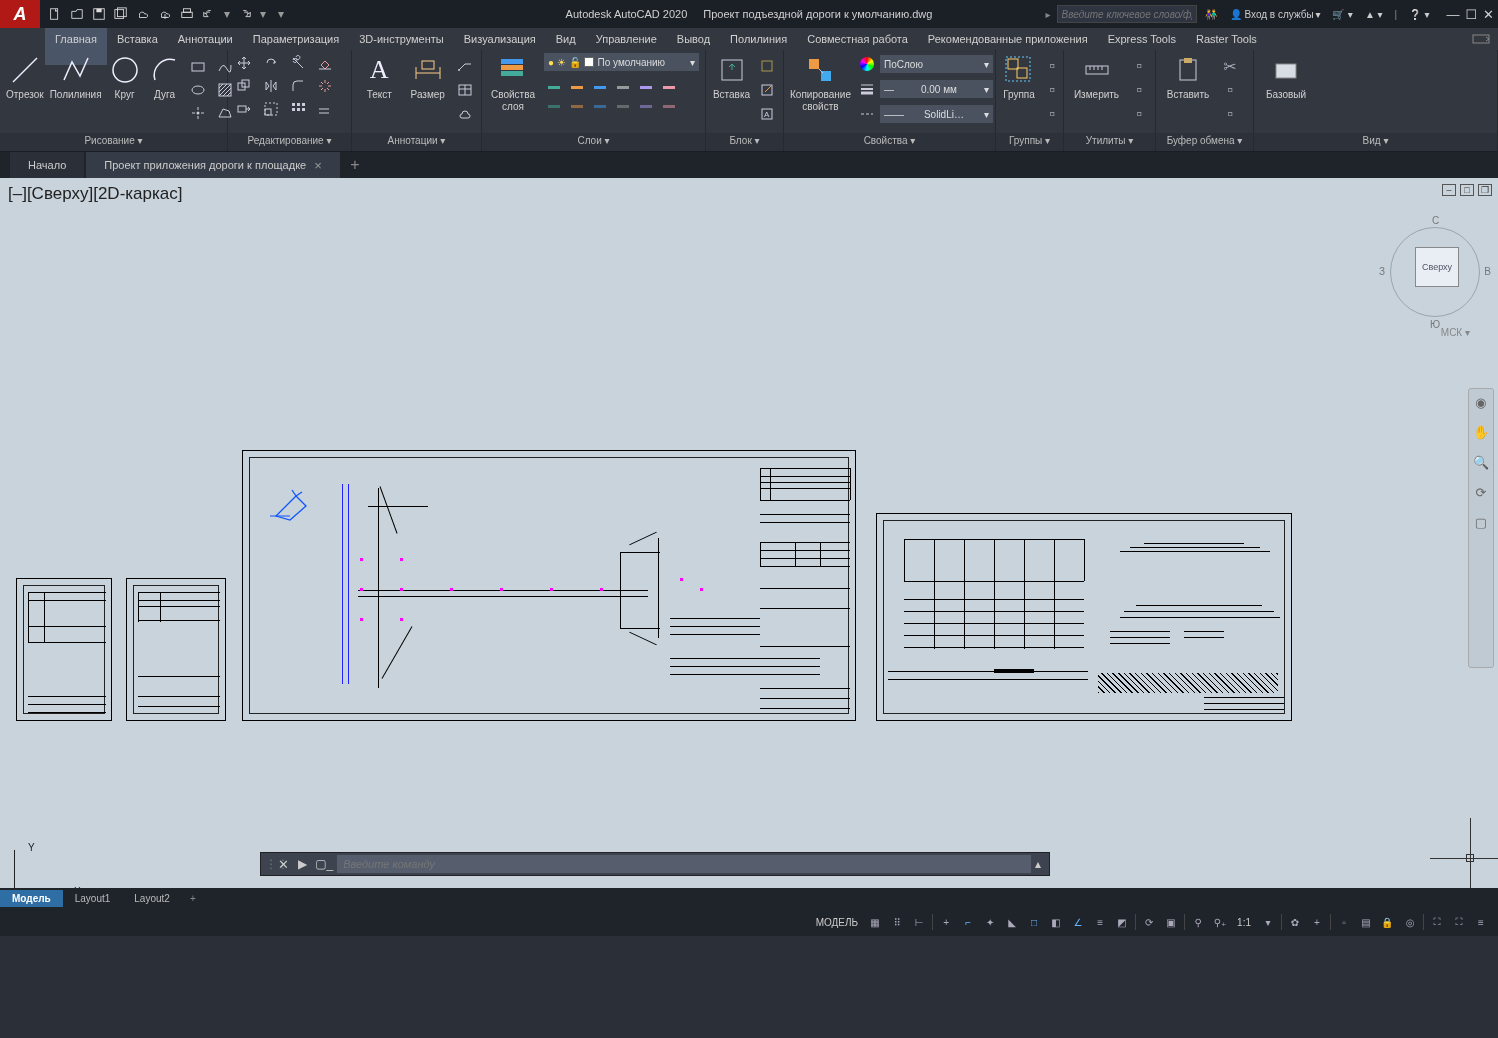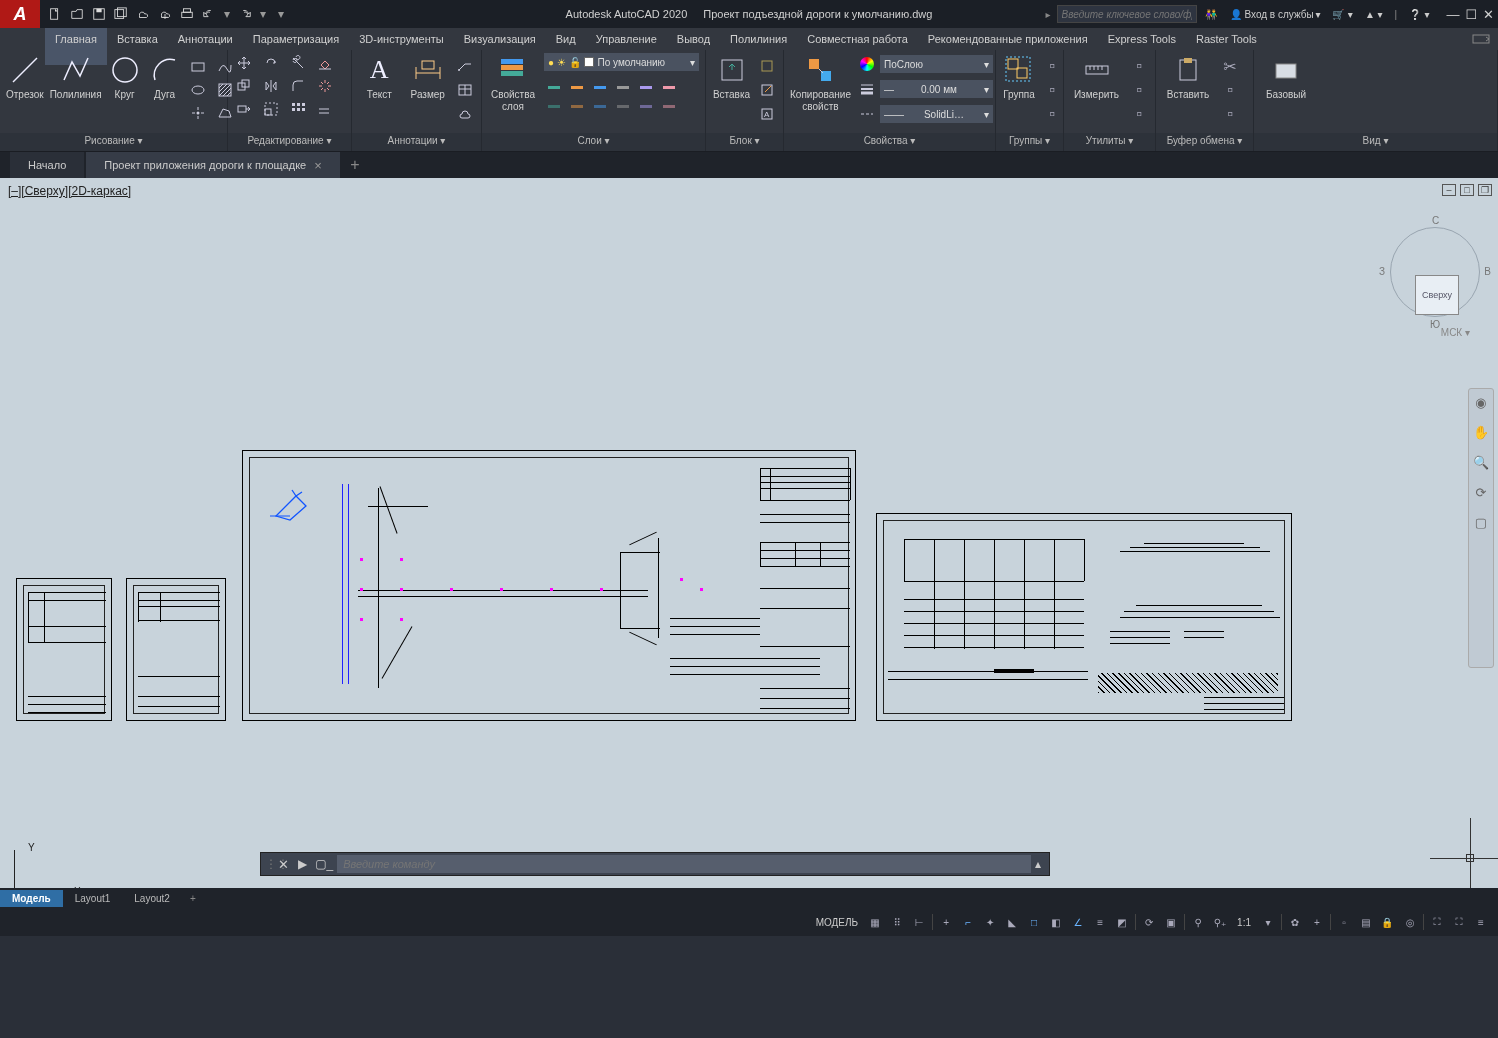--- a/index.html
+++ b/index.html
@@ -42,28 +42,28 @@
 
 
 .filetabs { height:26px; background:#1f232a; display:flex; align-items:stretch; padding-left:10px; }
 .filetab { padding:4px 18px; font-size:11px; color:#ccc; background:#2a2f38; cursor:pointer; margin-right:2px; display:flex; align-items:center; gap:8px; }
 .filetab.active { background:#363c47; }
 .filetab-plus { width:26px; display:flex; align-items:center; justify-content:center; color:#888; cursor:pointer; }
 .filetab .close { font-size:13px; color:#999; }
 
 
 .viewport { position:relative; height:730px; background:#c8d3db; }
-.vp-label { position:absolute; left:8px; top:6px; font-size:12px; color:#222;text-decoration:underline; }
+.vp-label { position:absolute; left:8px; top:6px; font-size:17px; color:#222; }
 .vp-controls { position:absolute; right:6px; top:6px; display:flex; gap:4px; }
 .vp-controls span { width:14px; height:12px; border:1px solid #555; font-size:9px; background:#c8d3db; display:flex; align-items:center; justify-content:center; cursor:pointer; color:#333; }
 
 .viewcube-area { position:absolute; right:18px; top:24px; width:90px; height:150px; }
 .compass { position:absolute; width:90px; height:90px; border:1px solid #99a5b0; border-radius:50%; top:25px; font-size:10px; color:#777; }
 .compass span { position:absolute; }
-.vcube { position:absolute; top:45px; left:25px; width:44px; height:40px; background:#e8eef4; border:1px solid #888; font-size:9px; color:#556; display:flex; align-items:center; justify-content:center; cursor:pointer;margin-top:28px; }
+.vcube { position:absolute; top:45px; left:25px; width:44px; height:40px; background:#e8eef4; border:1px solid #888; font-size:9px; color:#556; display:flex; align-items:center; justify-content:center; cursor:pointer; }
 .wcs { position:absolute; top:125px; right:10px; font-size:10px; color:#888; }
 
 .navbar { position:absolute; right:4px; top:210px; width:26px; height:280px; background:rgba(180,190,200,0.4); border:1px solid #aaa; border-radius:3px; display:flex; flex-direction:column; align-items:center; padding:4px 0; gap:12px; }
 .navbar .nb { width:18px; height:18px; color:#666; font-size:13px; cursor:pointer; display:flex; align-items:center; justify-content:center; }
 
 
 .drawings { position:absolute; inset:0; }
 .sheet { position:absolute; background:#c8d3db; border:1px solid #000; }
 .sheet-inner { position:absolute; inset:6px; border:1px solid #222; }
 .cursor-cross { position:absolute; right:28px; bottom:50px; }

